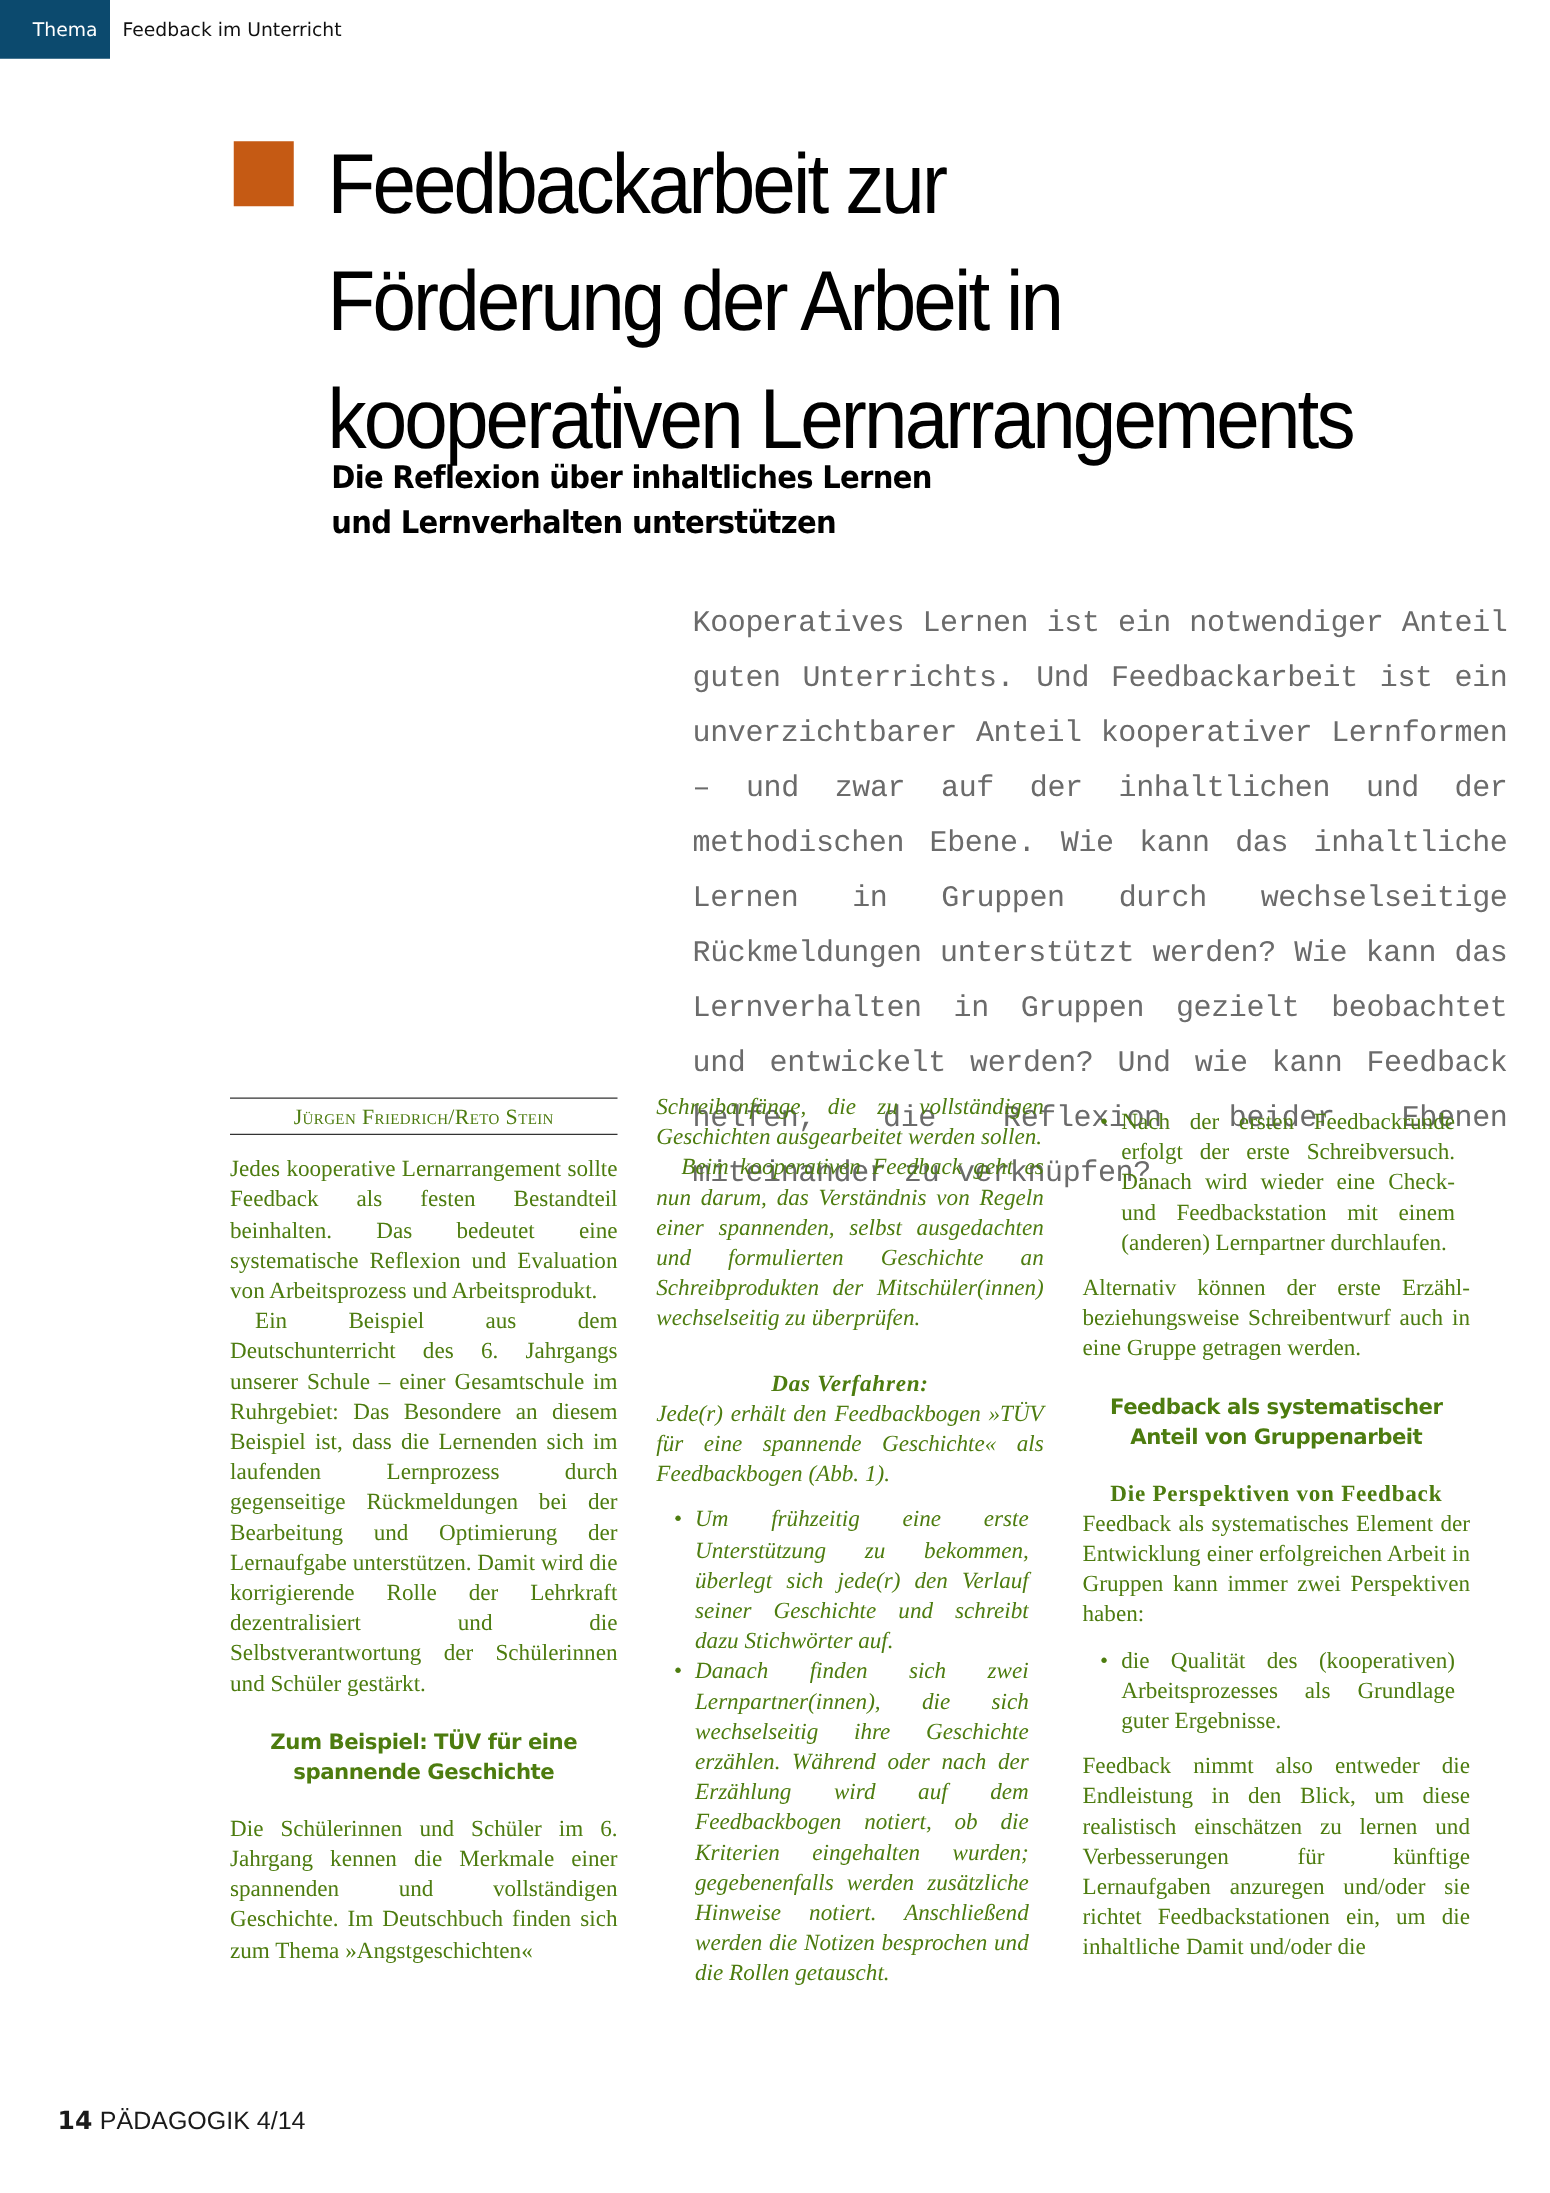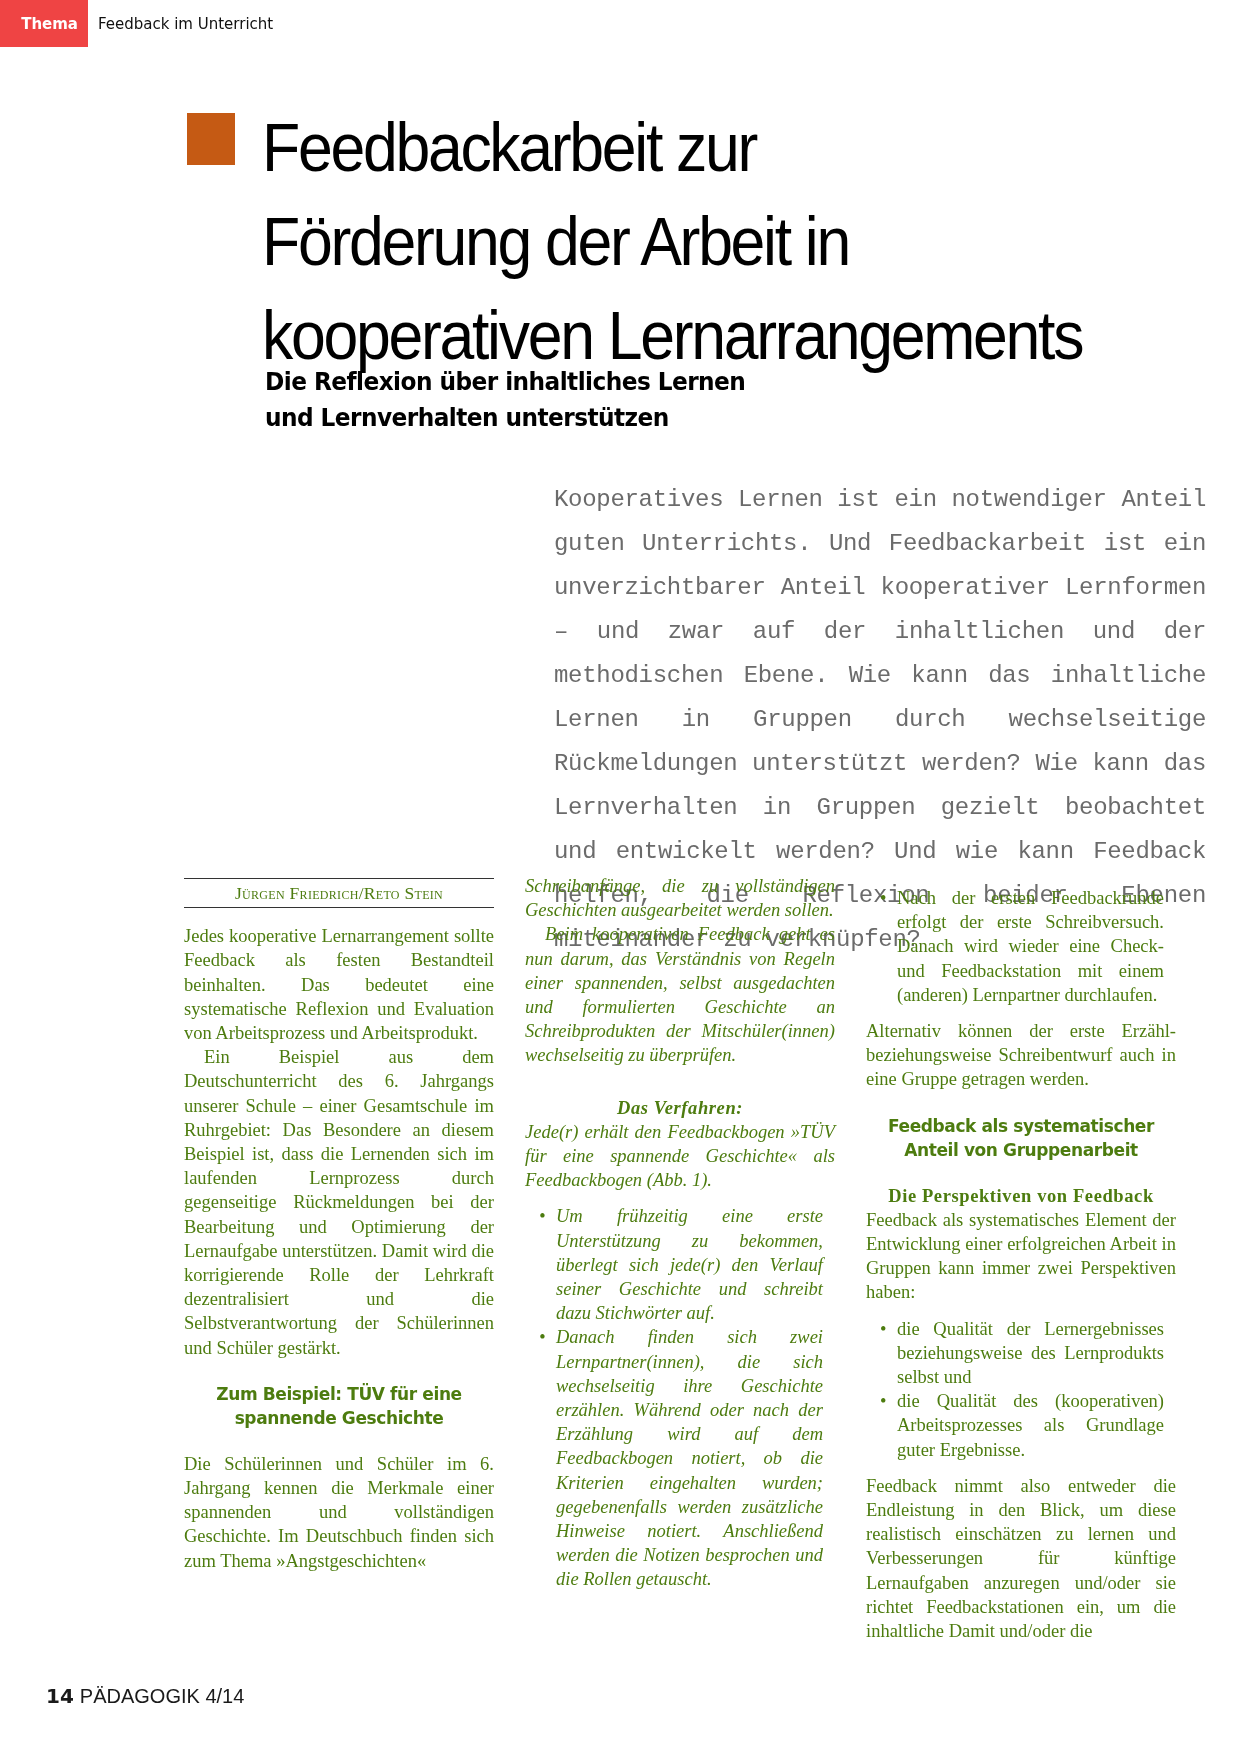--- a/index.html
+++ b/index.html
@@ -1,20 +1,20 @@
 <!DOCTYPE html>
 <html><head>
 <meta charset="utf-8">
 <style>
   html, body { margin:0; padding:0; background:#ffffff; }
   body { width:1240px; height:1754px; position:relative; overflow:hidden; color:#1a1a1a; }
   .sans { font-family:"DejaVu Sans", "Liberation Sans", sans-serif; }
 
   .topbar { position:absolute; left:0; top:0; height:47px; display:flex; align-items:center; }
-  .thema-tab { width:88px; height:47px; background:#ef4444; color:#ffffff; font-weight:bold; font-size:15px; display:flex; align-items:center; justify-content:flex-end; box-sizing:border-box; padding-right:10px; }
+  .thema-tab { width:88px; height:47px; background:#0c4a6e; color:#ffffff; font-weight:normal; font-size:15px; display:flex; align-items:center; justify-content:flex-end; box-sizing:border-box; padding-right:10px; }
   .section-label { font-size:15px; color:#111; margin-left:10px; }
 
   .title-square { position:absolute; left:187px; top:113px; width:48px; height:52px; background:#c55a14; }
   .title { position:absolute; left:262px; top:100px; margin:0; font-family:"Liberation Sans", sans-serif; font-weight:normal; font-size:68px; line-height:94px; letter-spacing:-2.5px; color:#000; transform:scaleX(0.92); transform-origin:left top; }
   .subtitle { position:absolute; left:265px; top:364px; margin:0; font-family:"DejaVu Sans", sans-serif; font-weight:bold; font-size:25px; line-height:36px; letter-spacing:-0.6px; color:#000; transform:scaleX(0.93); transform-origin:left top; }
 
   .lede { position:absolute; left:554px; top:478px; width:652px; margin:0; font-family:Liberation Mono, monospace; font-size:24px; line-height:44px; color:#6b6b6b; text-align:justify; letter-spacing:-0.3px; }
 
   .col { position:absolute; top:874px; width:310px; font-family:"Liberation Serif", serif; font-size:18.5px; line-height:24.2px; color:#4d7c0f; }
   .col p { margin:0; text-align:justify; }
@@ -79,21 +79,20 @@
 
 <div class="col col3">
   <ul class="bullets">
     <li>Nach der ersten Feedbackrunde erfolgt der erste Schreibversuch. Danach wird wieder eine Check- und Feedbackstation mit einem (anderen) Lernpartner durchlaufen.</li>
   </ul>
   <p>Alternativ können der erste Erzähl- beziehungsweise Schreibentwurf auch in eine Gruppe getragen werden.</p>
   <div class="sub-head-sans">Feedback als systematischer Anteil von Gruppenarbeit</div>
   <div class="sub-head-serif">Die Perspektiven von Feedback</div>
   <p>Feedback als systematisches Element der Entwicklung einer erfolgreichen Arbeit in Gruppen kann immer zwei Perspektiven haben:</p>
   <ul class="bullets">
-    <li>die Qualität der Lernergebnisses beziehungsweise des Lernprodukts selbst und</li>
     <li>die Qualität des (kooperativen) Arbeitsprozesses als Grundlage guter Ergebnisse.</li>
   </ul>
   <p>Feedback nimmt also entweder die Endleistung in den Blick, um diese realistisch einschätzen zu lernen und Verbesserungen für künftige Lernaufgaben anzuregen und/oder sie richtet Feedbackstationen ein, um die inhaltliche Damit und/oder die</p>
 </div>
 
 <div class="footer">
   <span class="page-num">14</span>
   <span class="mag">PÄDAGOGIK 4/14</span>
 </div>
 

